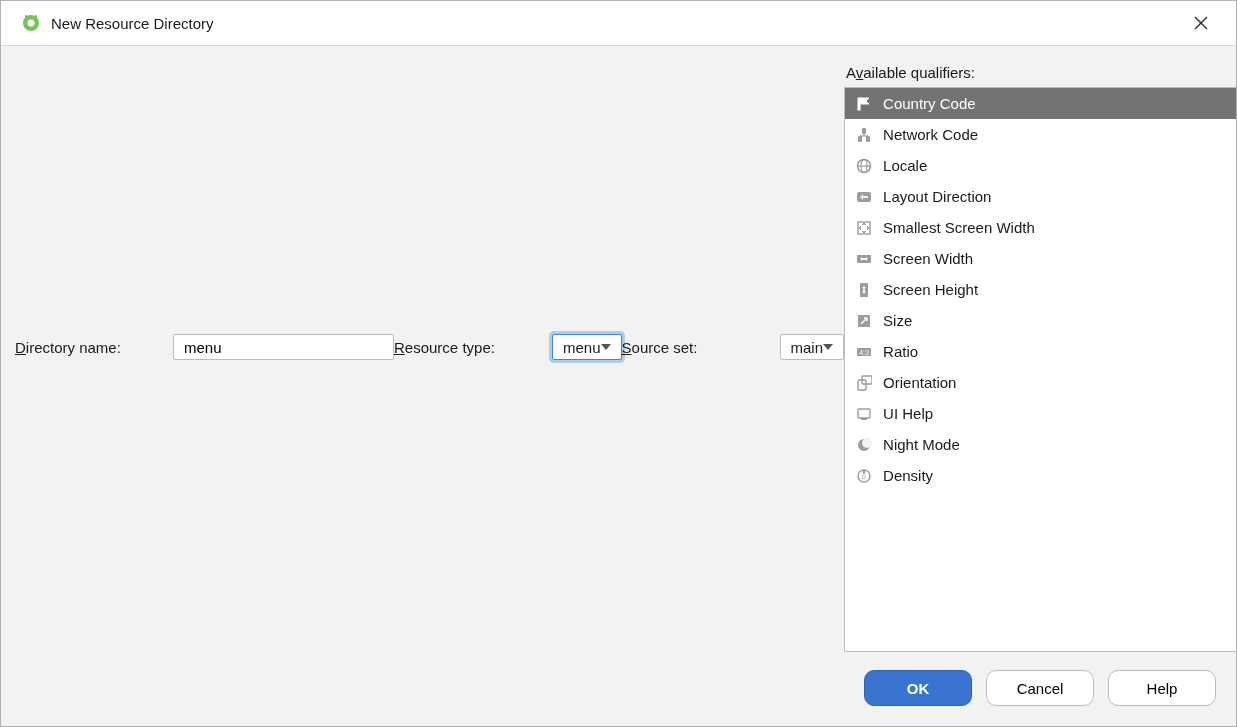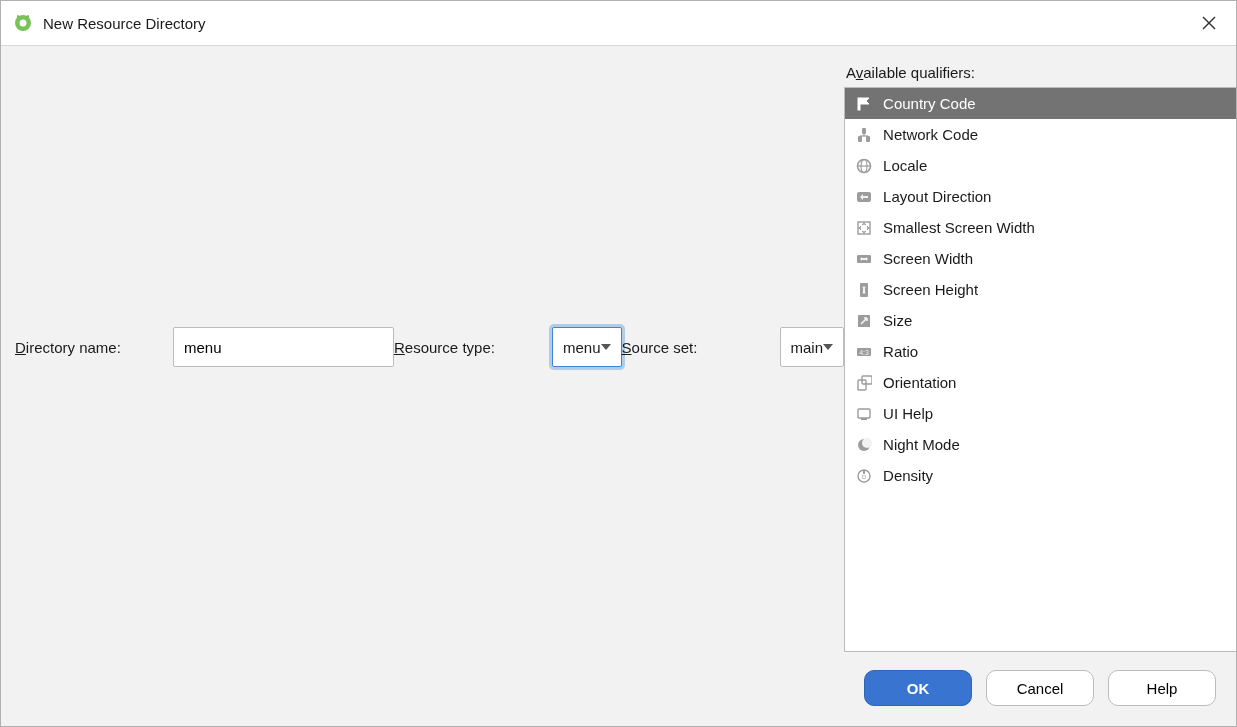--- a/index.html
+++ b/index.html
@@ -15,21 +15,21 @@
     height: 727px;
     border: 1px solid #b0b0b0;
     display: flex;
     flex-direction: column;
     background: #f2f2f2;
   }
   .titlebar {
     height: 45px;
     display: flex;
     align-items: center;
-    padding: 0 12px;
+    padding: 0 20px;
     background: #fff;
     border-bottom: 1px solid #d8d8d8;
   }
   .titlebar .app-icon {
     width: 20px; height: 20px;
     margin-right: 10px;
     display:flex;align-items:center;justify-content:center;
   }
   .titlebar .title { font-size: 15px; }
   .titlebar .spacer { flex: 1; }
@@ -50,21 +50,21 @@
     align-items: center;
     margin-bottom: 18px;
   }
   .form-row > label {
     width: 158px;
     font-size: 15px;
   }
   .underline { text-decoration: underline; }
   .text-input, .dropdown {
     flex: 1;
-    height: 40px;
+    height: 26px;
     border: 1px solid #bcbcbc;
     background: #fff;
     padding: 0 10px;
     font-size: 15px;
     font-family: inherit;
     border-radius: 2px;
     outline: none;
   }
   .dropdown {
     display: flex;

